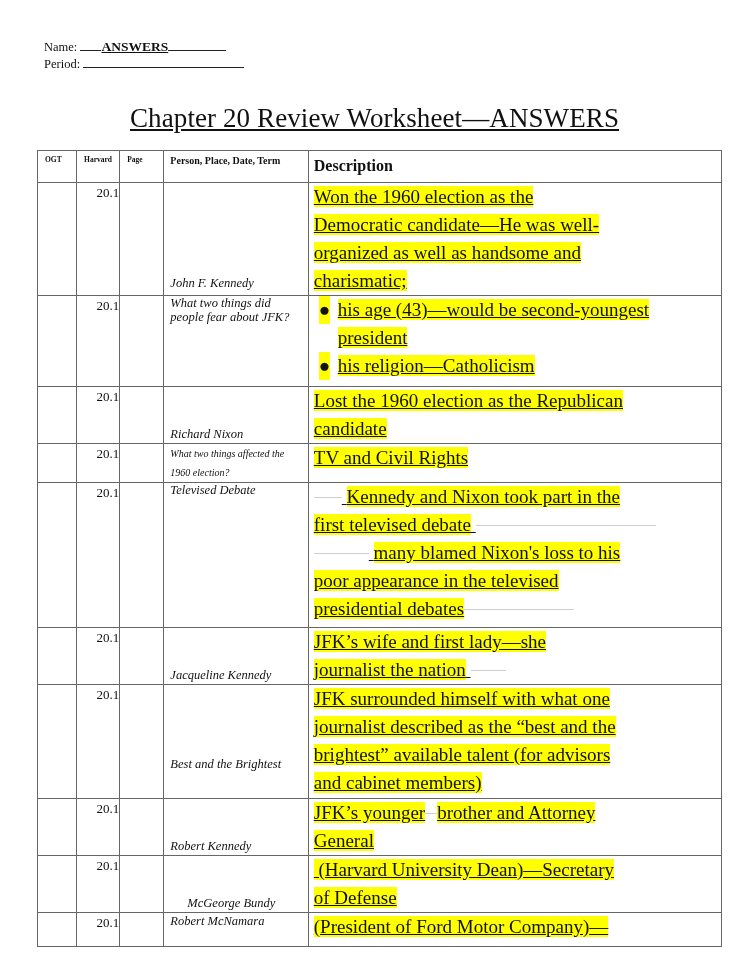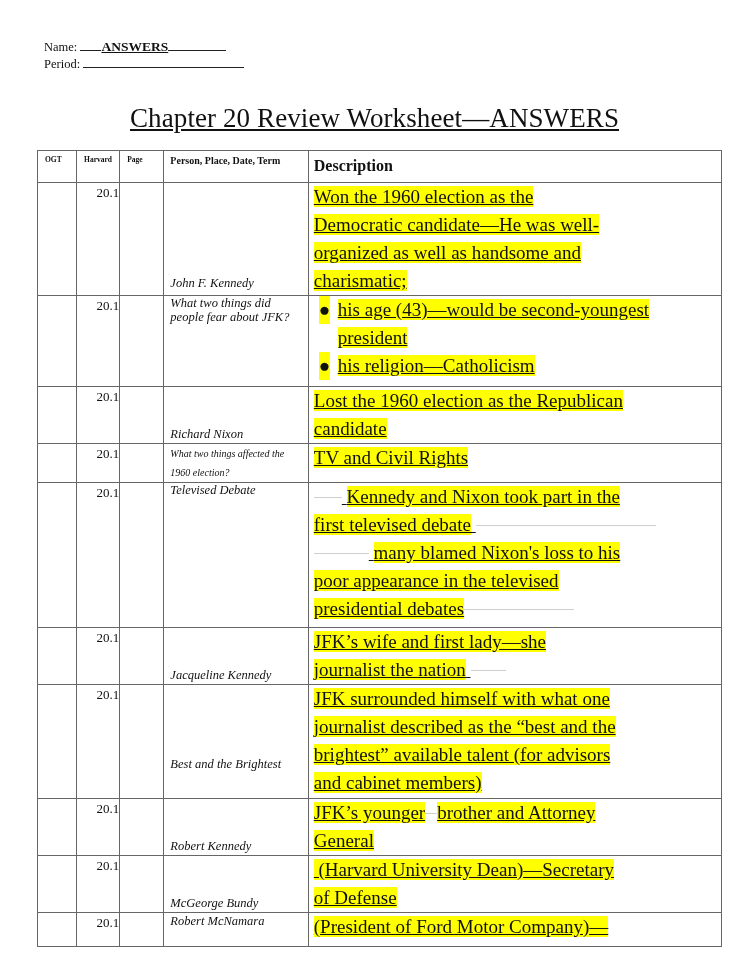--- a/index.html
+++ b/index.html
@@ -174,21 +174,21 @@
       <span class="hl">JFK’s younger</span><span class="tiny" style="width:12px;"></span><span class="hl">brother and Attorney</span><br>
       <span class="hl">General</span>
     </td>
   </tr>
 
   <tr style="height:57px;">
     <td></td>
     <td class="sec">20.1</td>
     <td></td>
     <td class="term">
-          <span class="term-bottom" style="bottom:2px;">McGeorge Bundy</span>
+          <span class="term-bottom" style="bottom:2px;margin-left:17px;">McGeorge Bundy</span>
         </td>
     <td class="desc">
       <span class="hl">&nbsp;(Harvard University Dean)—Secretary</span><br>
       <span class="hl">of Defense</span>
     </td>
   </tr>
 
   <tr style="height:34px;">
     <td></td>
     <td class="sec">20.1</td>

